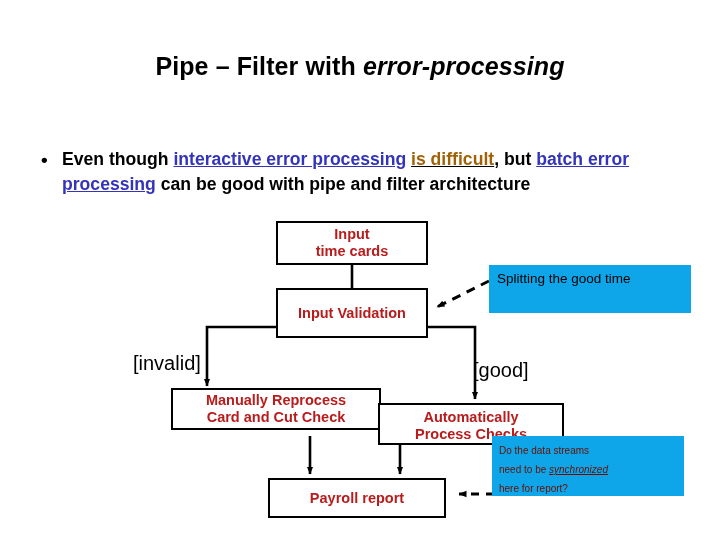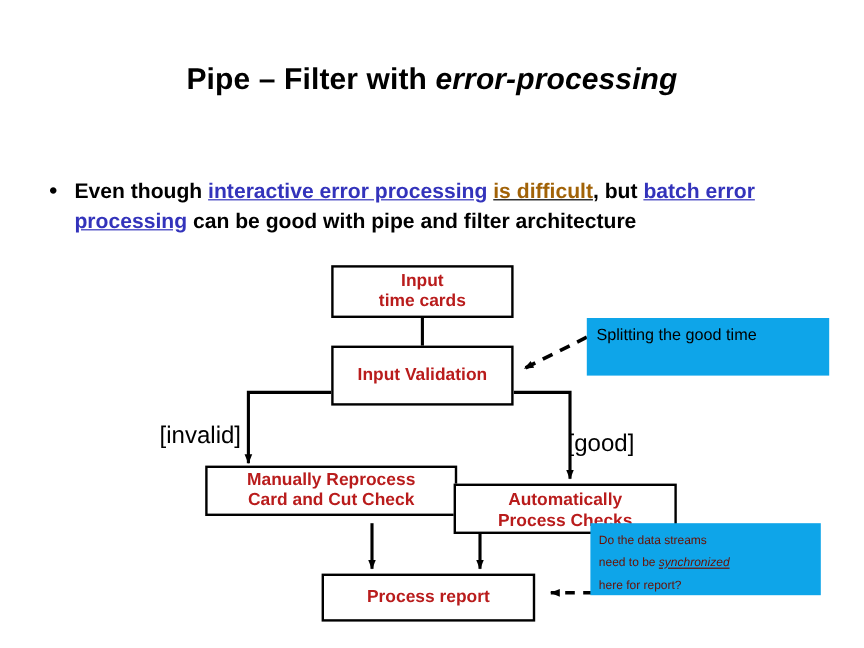--- a/index.html
+++ b/index.html
@@ -219,21 +219,21 @@
 
   <div class="node" id="node-auto-process">
     <div>
       <span>Automatically</span><br>
       <span>Process Checks</span>
     </div>
   </div>
 
   <div class="node" id="node-payroll-report">
     <div>
-      <span>Process report</span>
+      <span>Payroll report</span>
     </div>
   </div>
 
   <div class="edge-label" id="label-invalid">[invalid]</div>
   <div class="edge-label" id="label-valid">[good]</div>
 
   <div class="callout" id="callout-splitting">
     <span>Splitting the good time</span><br>
   </div>
 

